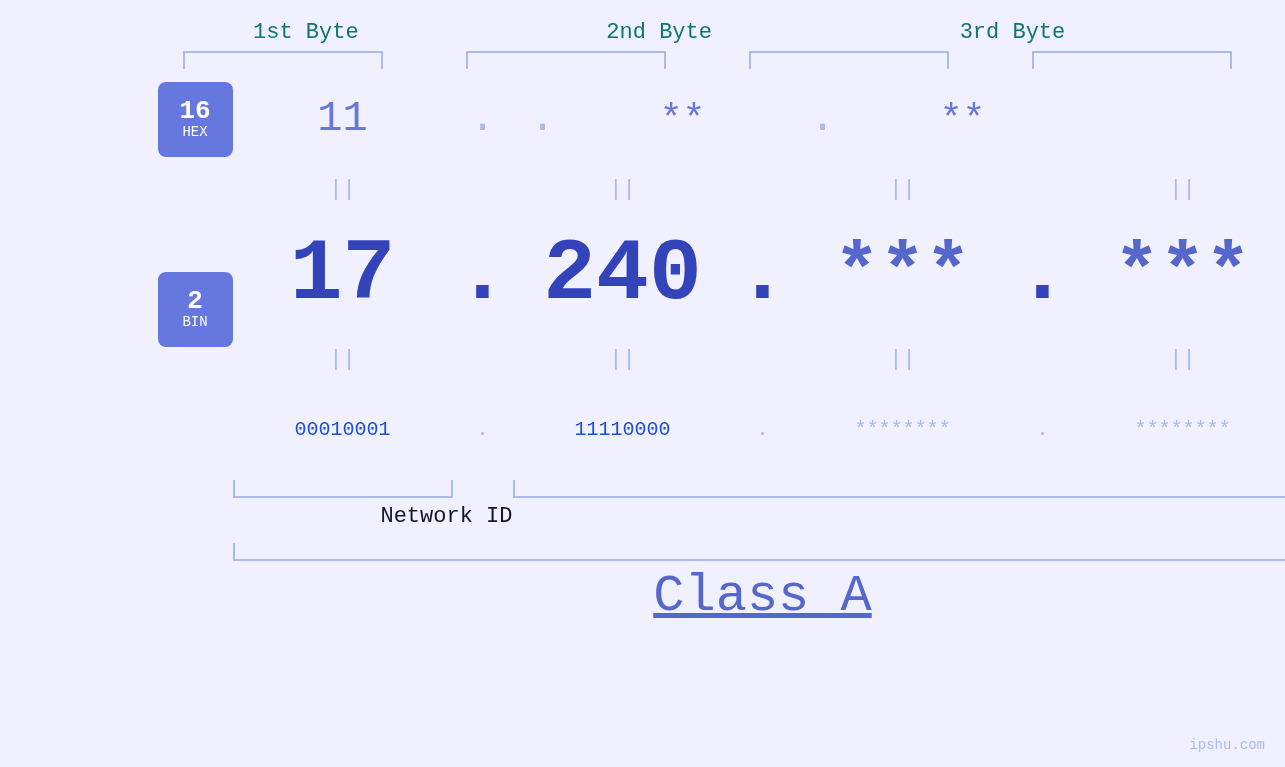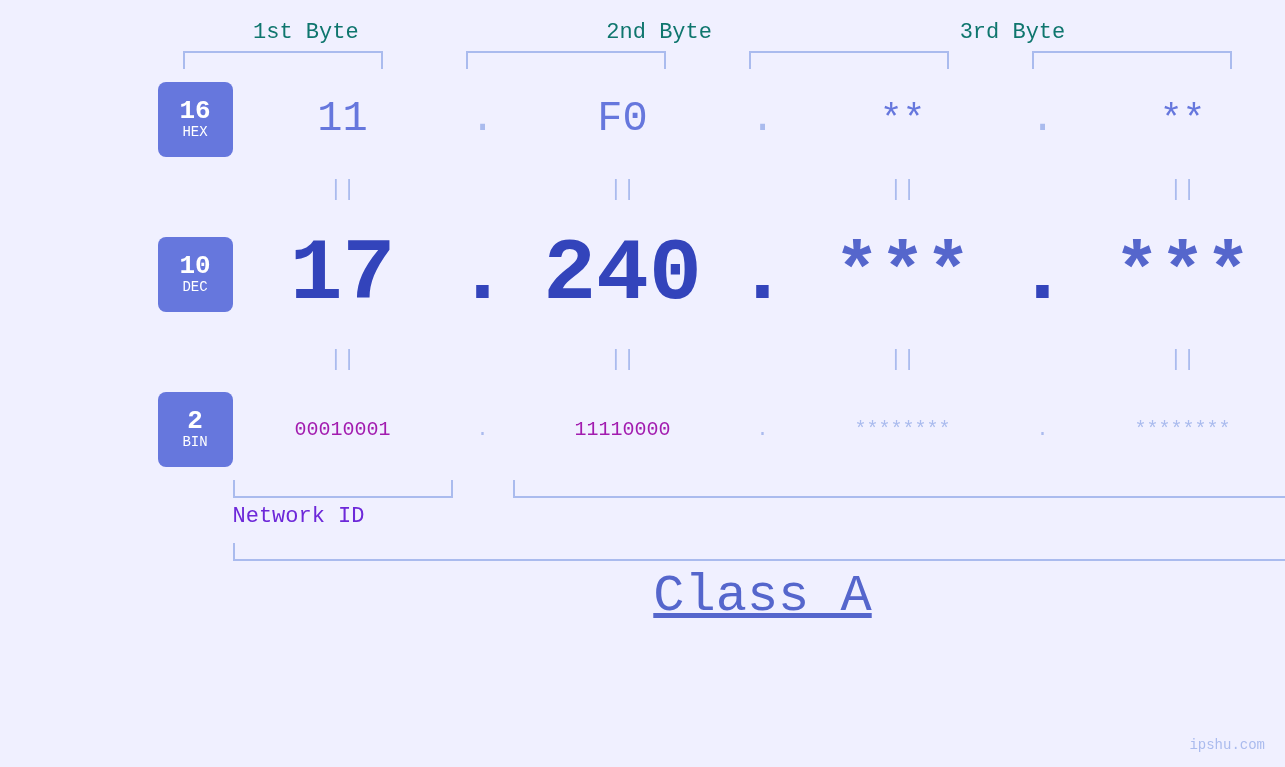--- a/index.html
+++ b/index.html
@@ -126,21 +126,21 @@
     .txt-hex { color: #6677dd; font-size: 42px; }
     .txt-hex-ast { color: #6677dd; font-size: 38px; }
     .txt-dot-hex { color: #aabbee; font-size: 42px; }
 
     .txt-dec { color: #3344bb; font-size: 88px; font-weight: bold; }
     .txt-dec-dot { color: #3344bb; font-size: 88px; font-weight: bold; }
     .txt-dec-ast { color: #5566cc; font-size: 76px; font-weight: bold; }
 
     .txt-sep { color: #aabbee; font-size: 22px; text-align: center; }
 
-    .txt-bin { color: #a21caf; font-size: 20px; }
+    .txt-bin { color: #1d4ed8; font-size: 20px; }
     .txt-bin-ast { color: #aabbee; font-size: 20px; }
     .txt-dot-bin { color: #aabbee; font-size: 20px; }
   </style>
 </head>
 <body>
 
 <div class="container">
 
   <div style="display:flex; width:1060px; margin-left:130px; justify-content:space-around; margin-bottom:6px;">
     <div class="byte-header val w-byte">1st Byte</div>
@@ -164,41 +164,34 @@
   <div style="display:flex; width:1050px; flex:1;">
 
     <div class="badges-wrapper">
       <div class="badge-row-hex">
         <div class="badge">
           <span class="badge-num">16</span>
           <span class="badge-label">HEX</span>
         </div>
       </div>
       <div class="badge-row-sep1"></div>
-      <div class="badge-row-dec">
-        <div class="badge">
-          <span class="badge-num">10</span>
-          <span class="badge-label">DEC</span>
-        </div>
-      </div>
       <div class="badge-row-sep2"></div>
       <div class="badge-row-bin">
         <div class="badge">
           <span class="badge-num">2</span>
           <span class="badge-label">BIN</span>
         </div>
       </div>
     </div>
 
     <div class="rows-wrapper">
 
       <div class="row row-hex">
         <div class="val w-byte txt-hex">11</div>
         <div class="val w-dot txt-dot-hex">.</div>
-        <div class="val w-byte txt-hex">F0</div>
         <div class="val w-dot txt-dot-hex">.</div>
         <div class="val w-byte txt-hex-ast">**</div>
         <div class="val w-dot txt-dot-hex">.</div>
         <div class="val w-byte txt-hex-ast">**</div>
       </div>
 
       <div class="row row-sep">
         <div class="val w-byte txt-sep">||</div>
         <div class="w-dot"></div>
         <div class="val w-byte txt-sep">||</div>
@@ -238,21 +231,21 @@
         <div class="val w-byte txt-bin-ast">********</div>
       </div>
 
       <div style="display:flex; width:100%; margin-top:6px;">
         <div style="width:220px; height:18px; border-bottom:2px solid #aabbee; border-left:2px solid #aabbee; border-right:2px solid #aabbee;"></div>
         <div style="width:60px;"></div>
         <div style="flex:1; height:18px; border-bottom:2px solid #aabbee; border-left:2px solid #aabbee; border-right:2px solid #aabbee;"></div>
       </div>
 
       <div style="display:flex; width:100%; margin-top:6px;">
-        <div style="width:280px; text-align:left; color:#6d28d9; font-size:22px; font-family:'Courier New',monospace;">Network ID</div>
+        <div style="width:280px; text-align:right; color:#0f172a; font-size:22px; font-family:'Courier New',monospace;">Network ID</div>
       </div>
 
       <div style="width:100%; margin-top:14px;">
         <div style="width:100%; height:18px; border-bottom:2px solid #aabbee; border-left:2px solid #aabbee; border-right:2px solid #aabbee;"></div>
         <div style="text-align:center; color:#5566cc; font-size:52px; font-family:'Courier New',monospace; margin-top:6px;text-decoration:underline;">Class A</div>
       </div>
 
     </div>
 
   </div>

